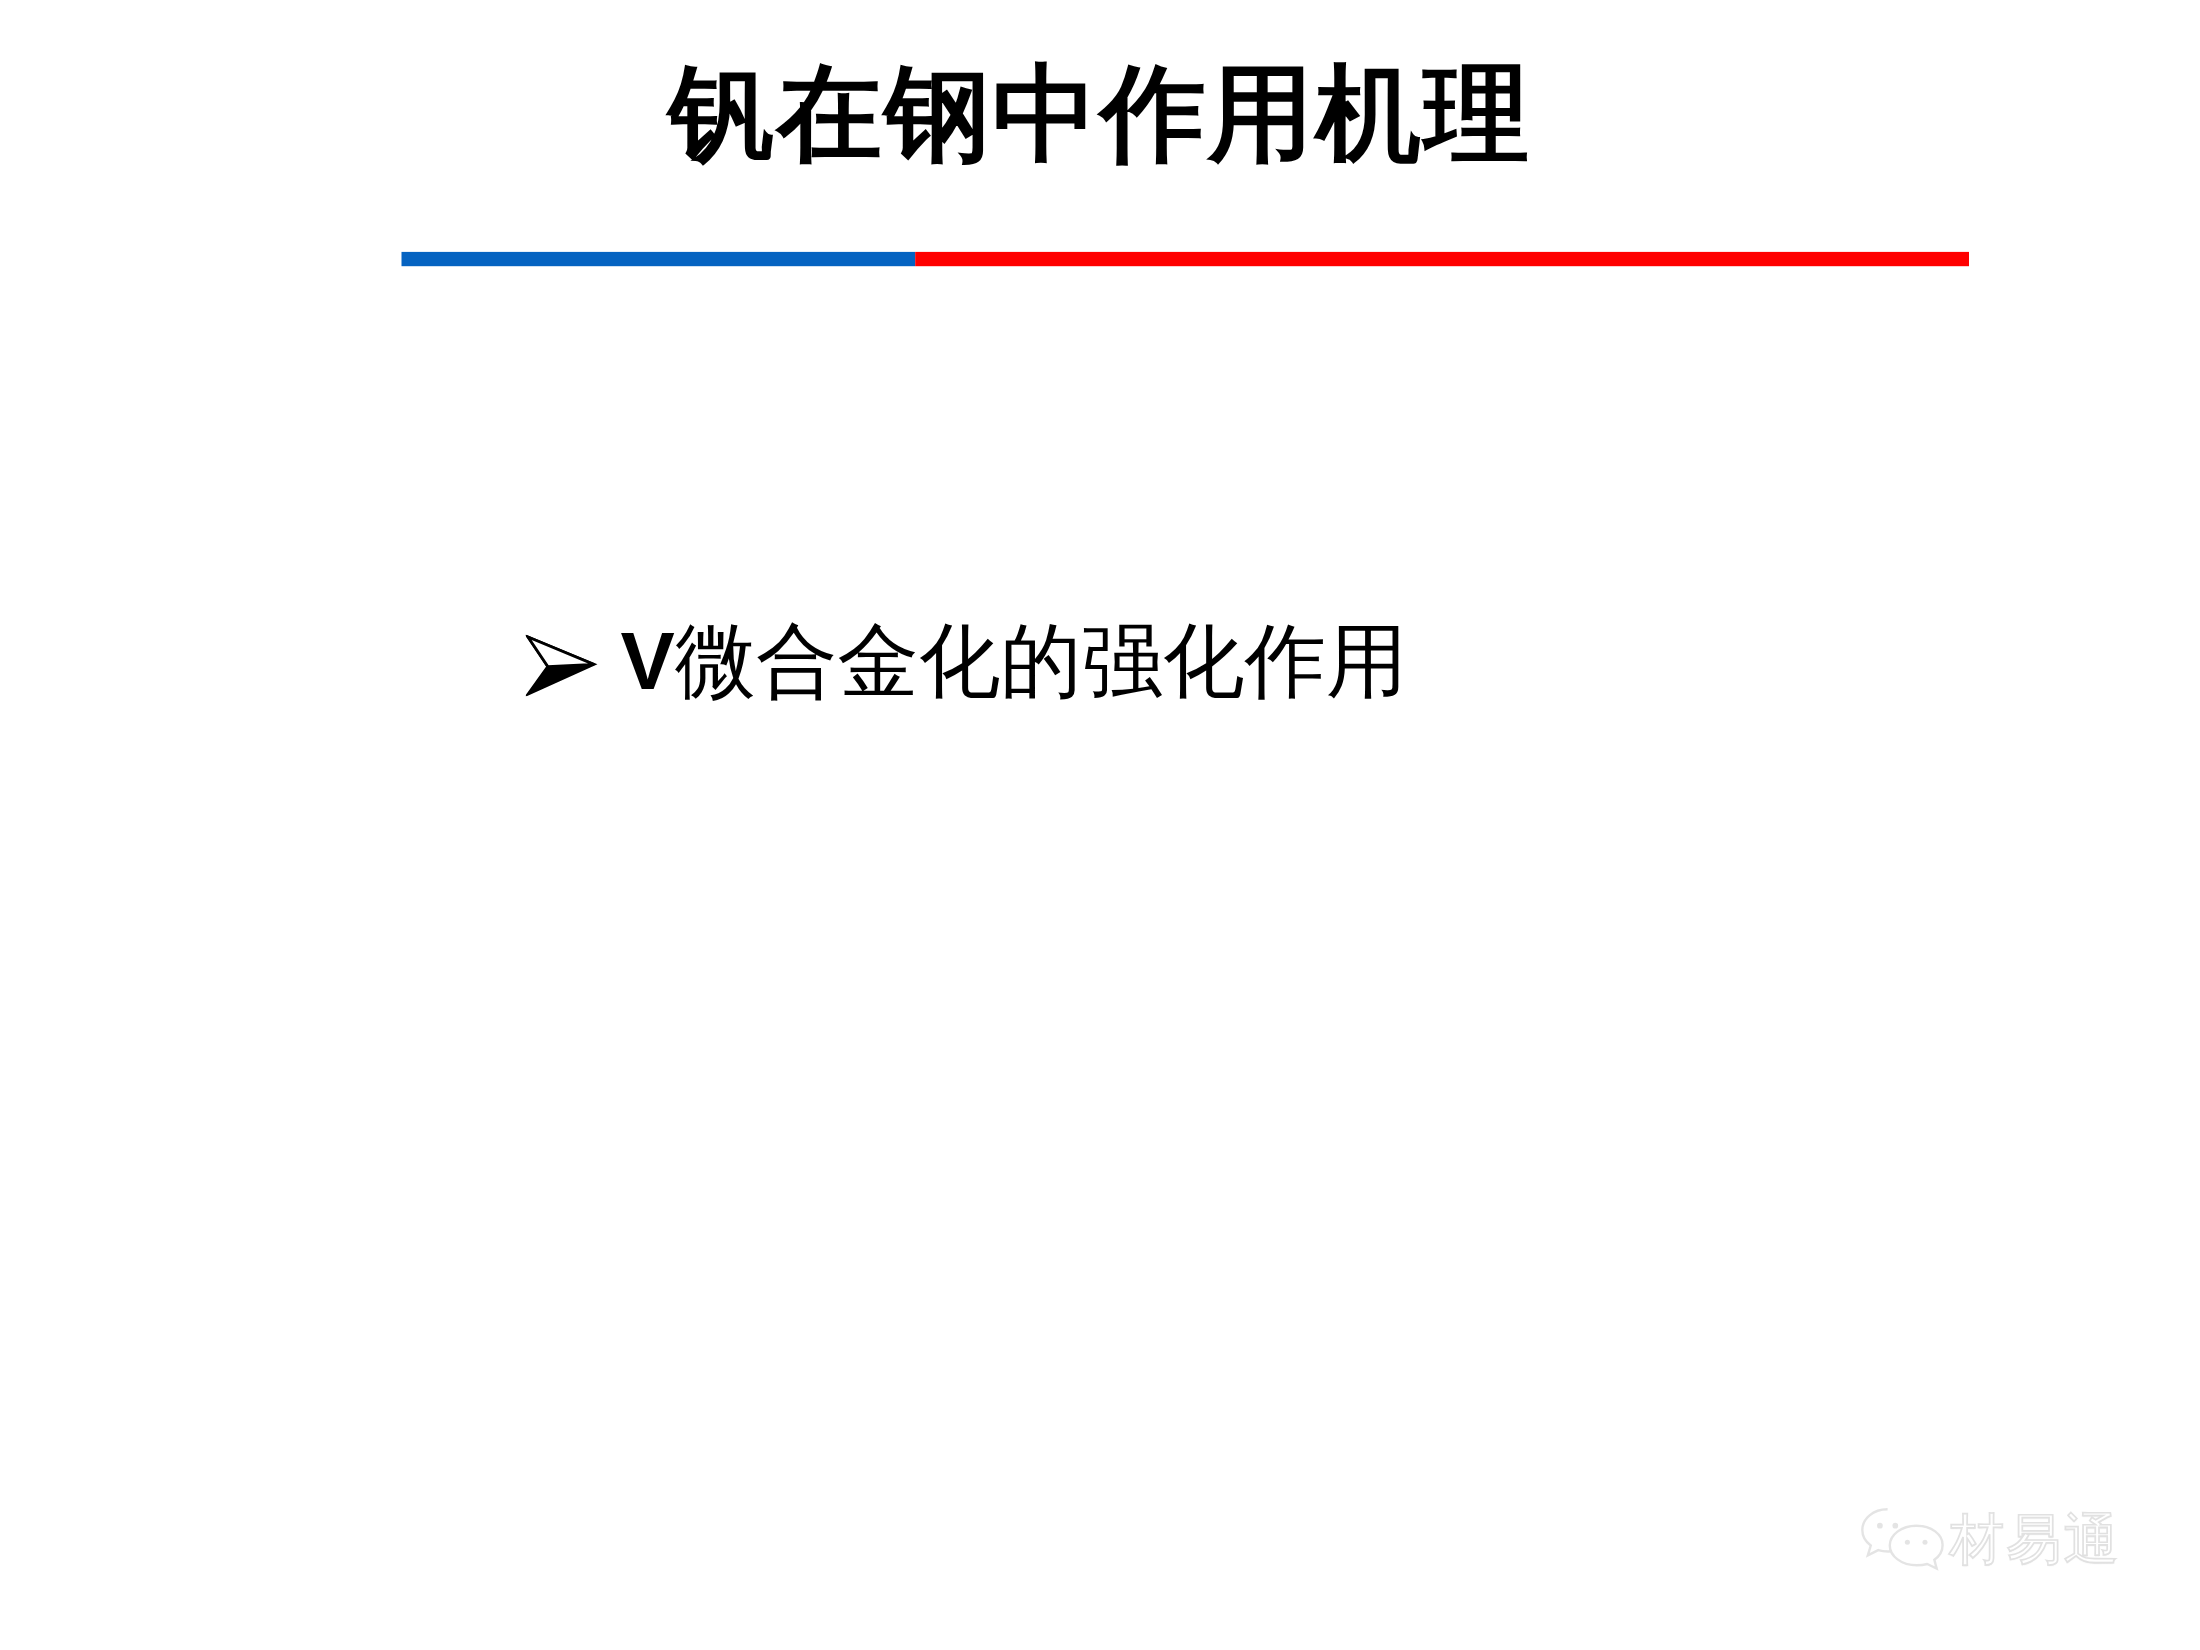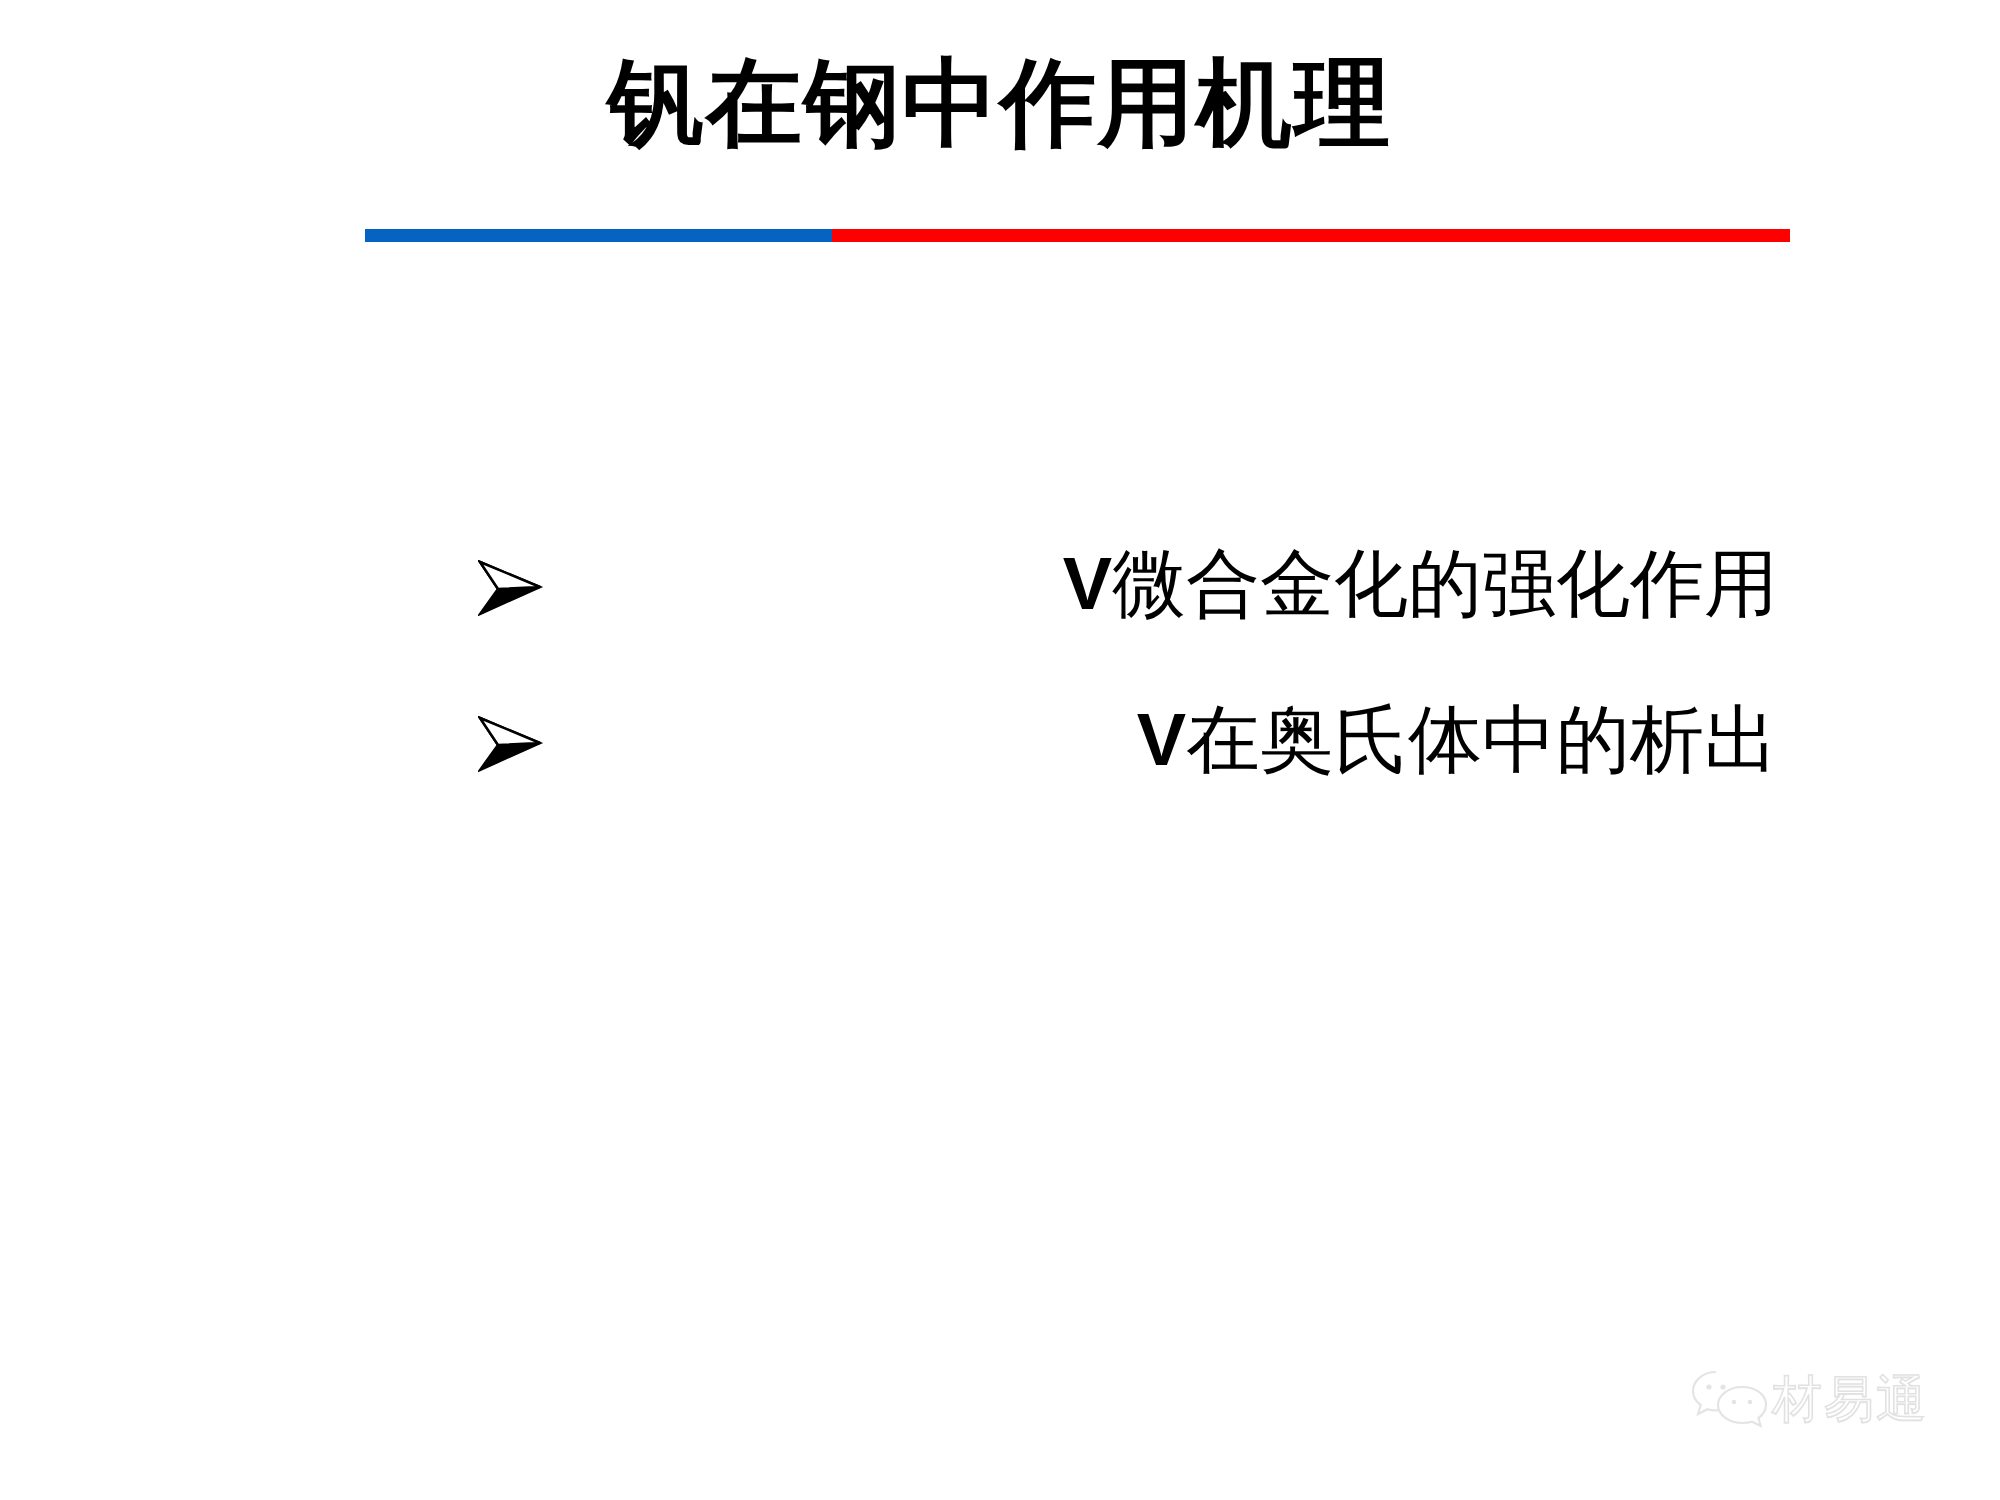--- a/index.html
+++ b/index.html
@@ -52,23 +52,22 @@
   }
   .divider-red {
     flex: 1 1 auto;
     height: 100%;
   }
 
   
   .bullets {
     position: absolute;
     left: 478px;
-    top: 542px;
+    top: 559px;
     width: 1300px;
-    text-align: right;
   }
   .bullet-row {
     display: flex;
     align-items: flex-start;
     margin-bottom: 72px;
     height: 84px;
   }
   .bullet-row:last-child { margin-bottom: 0; }
 
   .bullet-marker {
@@ -140,30 +139,20 @@
       <span class="bullet-marker">
         <svg width="74" height="56" viewBox="0 0 74 56" aria-hidden="true">
           <path d="M2 2 L62 27 L2 54 L20 29 Z" fill="#000000"></path>
           <path d="M2 2 L62 27 L2 54 L20 29 Z" fill="none" stroke="#000000" stroke-width="2.5"></path>
           <path d="M2 2 L62 27 L20 29 Z" fill="#ffffff" stroke="#000000" stroke-width="2.5"></path>
         </svg>
       </span>
       <span class="bullet-text"><span class="lead">V</span><span>微合金化的强化作用</span></span>
     </div>
 
-    <div class="bullet-row">
-      <span class="bullet-marker">
-        <svg width="74" height="56" viewBox="0 0 74 56" aria-hidden="true">
-          <path d="M2 2 L62 27 L2 54 L20 29 Z" fill="#000000"></path>
-          <path d="M2 2 L62 27 L2 54 L20 29 Z" fill="none" stroke="#000000" stroke-width="2.5"></path>
-          <path d="M2 2 L62 27 L20 29 Z" fill="#ffffff" stroke="#000000" stroke-width="2.5"></path>
-        </svg>
-      </span>
-      <span class="bullet-text"><span class="lead">V</span><span>在奥氏体中的析出</span></span>
-    </div>
 
 
   </div>
 
   <div class="watermark">
     <span class="wm-icon">
       <svg width="82" height="62" viewBox="0 0 82 62" aria-hidden="true">
         <g fill="none" stroke="#cfcfcf" stroke-width="2.2">
           <path d="M26 4 C13 4 3 12.5 3 23 C3 28.6 6 33.6 10.7 37 L8 46 L17.5 41.2 C20.2 42 23 42.4 26 42.4
                    C27 42.4 28 42.3 29 42.2"></path>

